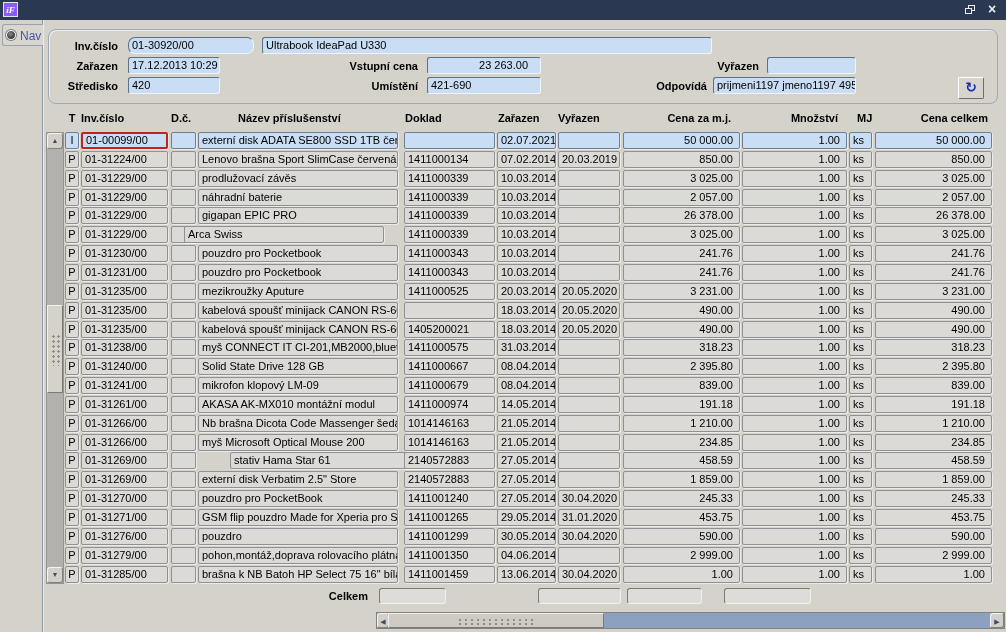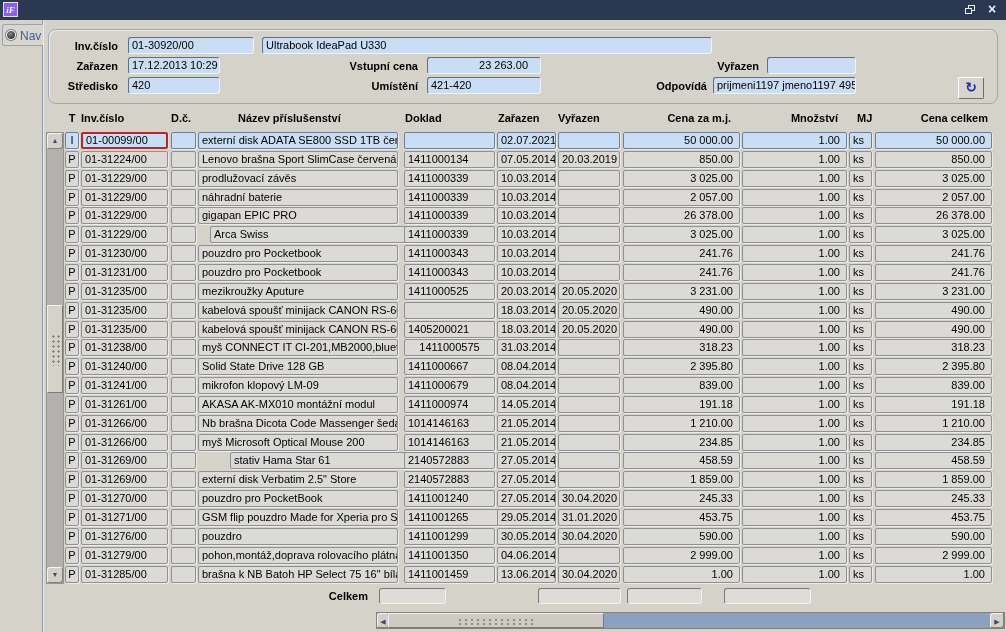--- a/index.html
+++ b/index.html
@@ -93,34 +93,34 @@
 <div id="nav-strip">
   <div id="nav-tab">
     <span id="nav-bullet"></span>
     <span id="nav-label">Nav</span>
   </div>
 </div>
 
 <div id="form-panel"></div>
 
 <div class="lbl" style="left:40px;top:39px;width:78px;">Inv.číslo</div>
-<div class="fld" style="left:128px;top:37px;width:126px;">01-30920/00</div>
+<div class="fld" style="left:128px;top:37px;width:126px;border-radius:7px;">01-30920/00</div>
 <div class="fld" style="left:262px;top:37px;width:450px;">Ultrabook IdeaPad U330</div>
 
 <div class="lbl" style="left:40px;top:59px;width:78px;">Zařazen</div>
 <div class="fld" style="left:128px;top:57px;width:92px;">17.12.2013 10:29</div>
 <div class="lbl" style="left:318px;top:59px;width:100px;">Vstupní cena</div>
 <div class="fld num" style="left:427px;top:57px;width:114px;">23 263.00</div>
 <div class="lbl" style="left:659px;top:59px;width:100px;">Vyřazen</div>
 <div class="fld" style="left:767px;top:57px;width:89px;"></div>
 
 <div class="lbl" style="left:40px;top:79px;width:78px;">Středisko</div>
 <div class="fld" style="left:128px;top:77px;width:92px;">420</div>
 <div class="lbl" style="left:318px;top:79px;width:100px;">Umístění</div>
-<div class="fld" style="left:427px;top:77px;width:114px;">421-420</div>
+<div class="fld" style="left:427px;top:77px;width:114px;">421-690</div>
 <div class="lbl" style="left:607px;top:79px;width:100px;">Odpovídá</div>
 <div class="fld" style="left:713px;top:77px;width:143px;">prijmeni1197 jmeno1197 4957</div>
 
 <div id="refresh-btn">↻</div>
 
 <div class="hdr" style="left:65px;width:14px;text-align:center;">T</div>
 <div class="hdr" style="left:81px;">Inv.číslo</div>
 <div class="hdr" style="left:171px;">D.č.</div>
 <div class="hdr" style="left:198px;margin-left:40px;">Název příslušenství</div>
 <div class="hdr" style="left:405px;">Doklad</div>
@@ -141,21 +141,21 @@
     <div class="cell sel" style="left: 558px; top: 132px; width: 62px;"></div>
     <div class="cell sel num" style="left: 623px; top: 132px; width: 117px;">50 000.00</div>
     <div class="cell sel num" style="left: 742px; top: 132px; width: 105px;">1.00</div>
     <div class="cell sel" style="left: 849px; top: 132px; width: 23px;">ks</div>
     <div class="cell sel num" style="left: 875px; top: 132px; width: 117px;">50 000.00</div>
     <div class="cell ctr" style="left: 65px; top: 150.85px; width: 14px;">P</div>
     <div class="cell" style="left: 81px; top: 150.85px; width: 87px;">01-31224/00</div>
     <div class="cell" style="left: 171px; top: 150.85px; width: 25px;"></div>
     <div class="cell" style="left: 198px; top: 150.85px; width: 200px;">Lenovo brašna Sport SlimCase červená</div>
     <div class="cell" style="left: 404px; top: 150.85px; width: 91px;">1411000134</div>
-    <div class="cell" style="left: 497px; top: 150.85px; width: 59px;">07.05.2014</div>
+    <div class="cell" style="left: 497px; top: 150.85px; width: 59px;">07.02.2014</div>
     <div class="cell" style="left: 558px; top: 150.85px; width: 62px;">20.03.2019</div>
     <div class="cell num" style="left: 623px; top: 150.85px; width: 117px;">850.00</div>
     <div class="cell num" style="left: 742px; top: 150.85px; width: 105px;">1.00</div>
     <div class="cell" style="left: 849px; top: 150.85px; width: 23px;">ks</div>
     <div class="cell num" style="left: 875px; top: 150.85px; width: 117px;">850.00</div>
     <div class="cell ctr" style="left: 65px; top: 169.7px; width: 14px;">P</div>
     <div class="cell" style="left: 81px; top: 169.7px; width: 87px;">01-31229/00</div>
     <div class="cell" style="left: 171px; top: 169.7px; width: 25px;"></div>
     <div class="cell" style="left: 198px; top: 169.7px; width: 200px;">prodlužovací závěs</div>
     <div class="cell" style="left: 404px; top: 169.7px; width: 91px;">1411000339</div>
@@ -183,21 +183,21 @@
     <div class="cell" style="left: 404px; top: 207.4px; width: 91px;">1411000339</div>
     <div class="cell" style="left: 497px; top: 207.4px; width: 59px;">10.03.2014</div>
     <div class="cell" style="left: 558px; top: 207.4px; width: 62px;"></div>
     <div class="cell num" style="left: 623px; top: 207.4px; width: 117px;">26 378.00</div>
     <div class="cell num" style="left: 742px; top: 207.4px; width: 105px;">1.00</div>
     <div class="cell" style="left: 849px; top: 207.4px; width: 23px;">ks</div>
     <div class="cell num" style="left: 875px; top: 207.4px; width: 117px;">26 378.00</div>
     <div class="cell ctr" style="left: 65px; top: 226.25px; width: 14px;">P</div>
     <div class="cell" style="left: 81px; top: 226.25px; width: 87px;">01-31229/00</div>
     <div class="cell" style="left: 171px; top: 226.25px; width: 25px;"></div>
-    <div class="cell" style="left: 210px; top: 226.25px; width: 200px;">Arca Swiss</div>
+    <div class="cell" style="left: 184px; top: 226.25px; width: 200px;">Arca Swiss</div>
     <div class="cell" style="left: 404px; top: 226.25px; width: 91px;">1411000339</div>
     <div class="cell" style="left: 497px; top: 226.25px; width: 59px;">10.03.2014</div>
     <div class="cell" style="left: 558px; top: 226.25px; width: 62px;"></div>
     <div class="cell num" style="left: 623px; top: 226.25px; width: 117px;">3 025.00</div>
     <div class="cell num" style="left: 742px; top: 226.25px; width: 105px;">1.00</div>
     <div class="cell" style="left: 849px; top: 226.25px; width: 23px;">ks</div>
     <div class="cell num" style="left: 875px; top: 226.25px; width: 117px;">3 025.00</div>
     <div class="cell ctr" style="left: 65px; top: 245.1px; width: 14px;">P</div>
     <div class="cell" style="left: 81px; top: 245.1px; width: 87px;">01-31230/00</div>
     <div class="cell" style="left: 171px; top: 245.1px; width: 25px;"></div>
@@ -250,21 +250,21 @@
     <div class="cell" style="left: 497px; top: 320.5px; width: 59px;">18.03.2014</div>
     <div class="cell" style="left: 558px; top: 320.5px; width: 62px;">20.05.2020</div>
     <div class="cell num" style="left: 623px; top: 320.5px; width: 117px;">490.00</div>
     <div class="cell num" style="left: 742px; top: 320.5px; width: 105px;">1.00</div>
     <div class="cell" style="left: 849px; top: 320.5px; width: 23px;">ks</div>
     <div class="cell num" style="left: 875px; top: 320.5px; width: 117px;">490.00</div>
     <div class="cell ctr" style="left: 65px; top: 339.35px; width: 14px;">P</div>
     <div class="cell" style="left: 81px; top: 339.35px; width: 87px;">01-31238/00</div>
     <div class="cell" style="left: 171px; top: 339.35px; width: 25px;"></div>
     <div class="cell" style="left: 198px; top: 339.35px; width: 200px;">myš CONNECT IT CI-201,MB2000,bluetoo</div>
-    <div class="cell" style="left: 404px; top: 339.35px; width: 91px; text-align: center;">1411000575</div>
+    <div class="cell" style="left: 404px; top: 339.35px; width: 91px;">1411000575</div>
     <div class="cell" style="left: 497px; top: 339.35px; width: 59px;">31.03.2014</div>
     <div class="cell" style="left: 558px; top: 339.35px; width: 62px;"></div>
     <div class="cell num" style="left: 623px; top: 339.35px; width: 117px;">318.23</div>
     <div class="cell num" style="left: 742px; top: 339.35px; width: 105px;">1.00</div>
     <div class="cell" style="left: 849px; top: 339.35px; width: 23px;">ks</div>
     <div class="cell num" style="left: 875px; top: 339.35px; width: 117px;">318.23</div>
     <div class="cell ctr" style="left: 65px; top: 358.2px; width: 14px;">P</div>
     <div class="cell" style="left: 81px; top: 358.2px; width: 87px;">01-31240/00</div>
     <div class="cell" style="left: 171px; top: 358.2px; width: 25px;"></div>
     <div class="cell" style="left: 198px; top: 358.2px; width: 200px;">Solid State Drive 128 GB</div>

